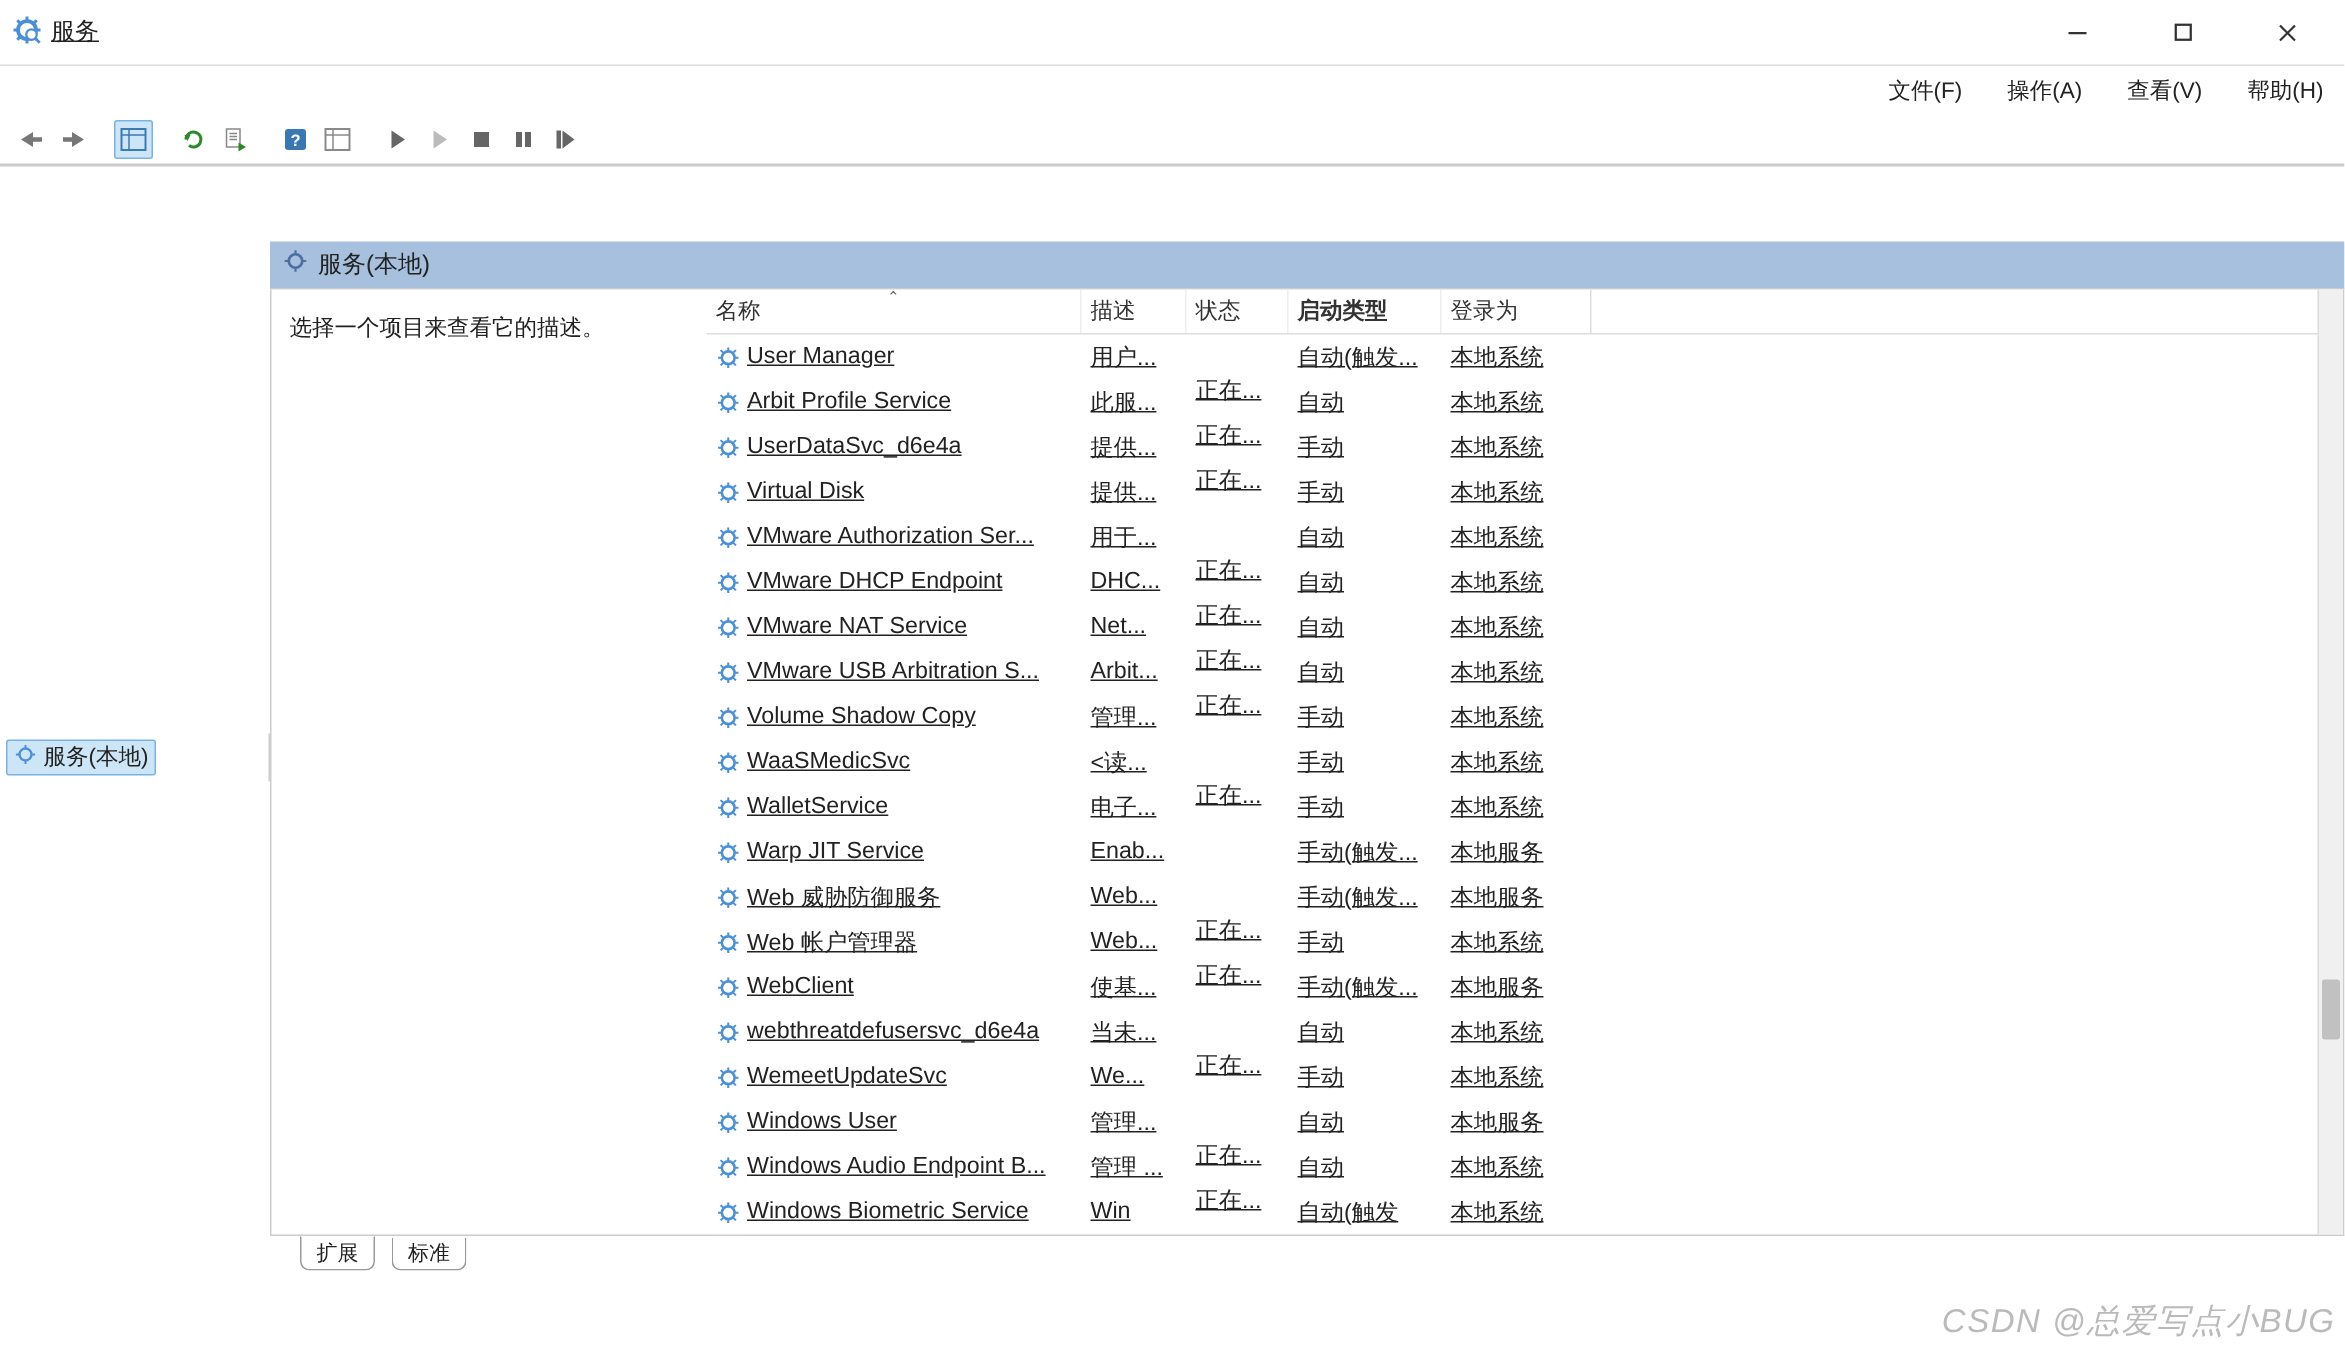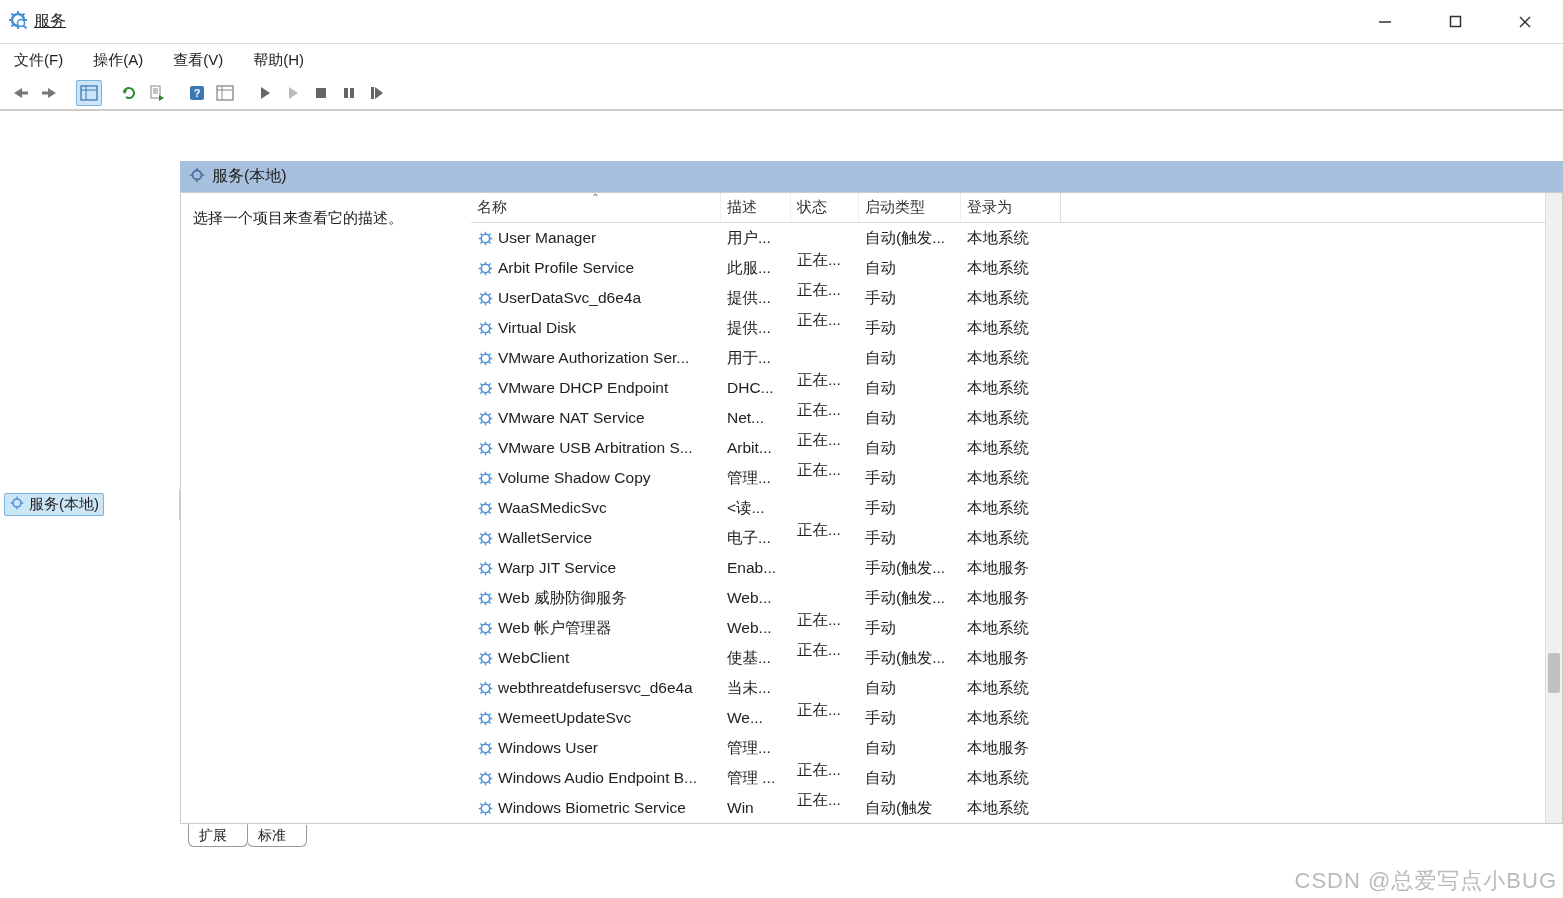--- a/index.html
+++ b/index.html
@@ -35,20 +35,21 @@
   .win-btn svg { display: block; }
   
   .menubar {
     height: 32px;
     display: flex;
     align-items: center;
     padding: 0 10px;
     gap: 22px;
     font-size: 15px;
     color: #222;
+    justify-content: flex-end;
   }
   .menubar .menu-item { padding: 4px 4px; }
   
   .toolbar {
     height: 34px;
     display: flex;
     align-items: center;
     padding: 2px 8px;
     border-bottom: 1px solid #ccc;
     gap: 2px;
@@ -136,37 +137,38 @@
     height: 30px;
     border-bottom: 1px solid #ddd;
     font-size: 15px;
     color: #333;
     align-items: center;
   }
   .col { padding: 0 6px; display:flex; align-items:center; height:100%; border-right: 1px solid #eee; }
   .col.name { width: 250px; position: relative; }
   .col.desc { width: 70px; }
   .col.status { width: 68px; }
-  .col.start { width: 102px; }
+  .col.start { width: 102px; font-weight: bold; }
   .col.logon { width: 100px; border-right: 1px solid #ddd; }
   .sort-indicator {
     position: absolute; left: 50%; top: -1px; transform: translateX(-50%);
     font-size: 10px; color: #666;
   }
   .list-rows {
     flex: 1;
     overflow: hidden;
     font-size: 15.5px;
     color: #222;
   }
   .row {
     display: flex;
     height: 30px;
     align-items: center;
     white-space: nowrap;
+    text-decoration: underline;
   }
   .row .cell { padding: 0 6px; overflow: hidden; text-overflow: ellipsis; }
   .row .c-name { width: 250px; display:flex; align-items:center; gap:4px; }
   .row .c-desc { width: 70px; }
   .row .c-status { width: 68px; margin-top: 44px; }
   .row .c-start { width: 102px; }
   .row .c-logon { width: 100px; }
   .gear-icon { flex-shrink: 0; }
   .gear-icon svg { display:block; }
   .scrollbar-v {
@@ -187,39 +189,41 @@
   
   .bottom-tabs {
     height: 24px;
     display: flex;
     align-items: flex-end;
     padding-left: 8px;
     font-size: 14px;
     background: #fff;
   }
   .btab {
-    padding: 2px 20px 1px 10px;
+    padding: 2px 10px 1px 10px;
     border: 1px solid #999;
     border-top: none;
     border-radius: 0 0 6px 6px;
     background: #fff;
     margin-right: -1px;
     position: relative;
     top: -1px;
+    margin-left: 12px;
   }
   .btab.selected {
     border-top: 1px solid #fff;
     background: #fff;
   }
   .watermark {
     position: absolute;
     right: 6px;
     bottom: 2px;
     font-size: 22px;
     color: rgba(130,130,130,0.55);
+    font-style: italic;
     letter-spacing: 1px;
     pointer-events: none;
   }
 </style>
 </head>
 <body>
 
 <div class="titlebar">
   <span class="app-icon">
     <svg width="20" height="20" viewBox="0 0 20 20">

